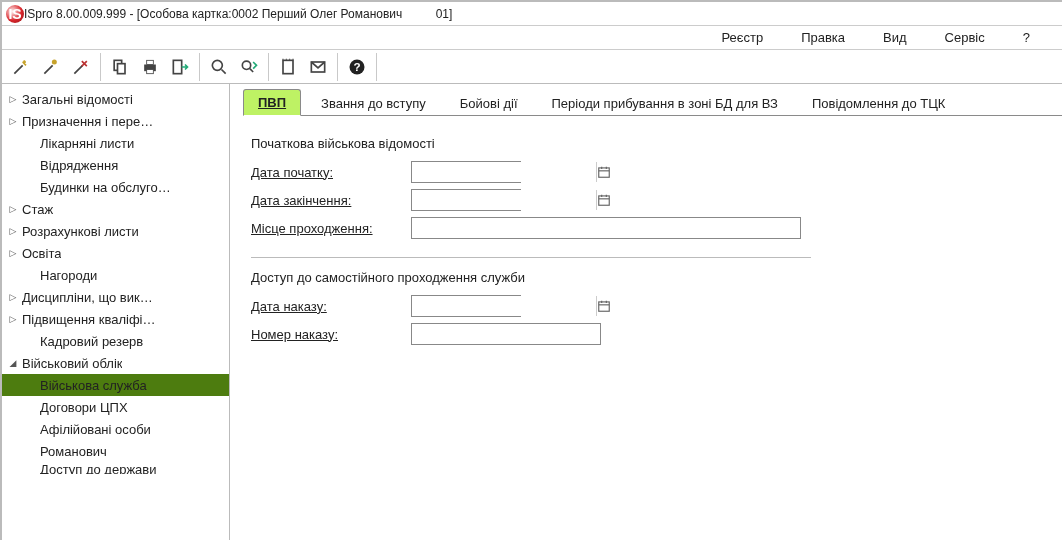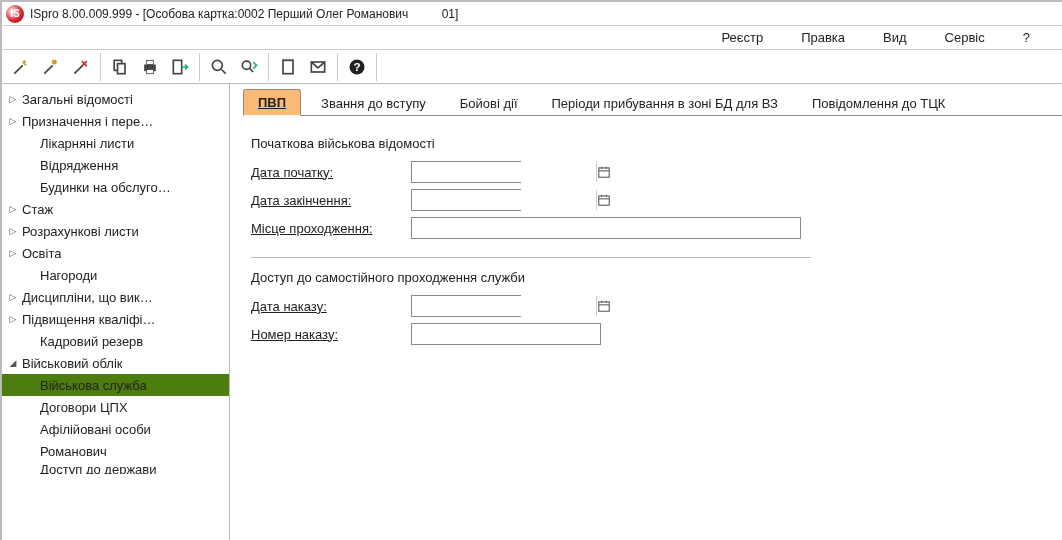--- a/index.html
+++ b/index.html
@@ -20,22 +20,21 @@
     padding: 0 4px;
     background: #fff;
     border-bottom: 1px solid #ccc;
     font-size: 12px;
   }
   .titlebar .logo {
     width: 18px; height: 18px;
     border-radius: 50%;
     background: radial-gradient(circle at 35% 35%, #fff2f2 0%, #d9262c 55%, #8e1418 100%);
     display: flex; align-items: center; justify-content: center;
-    color: #fff; font-size: 10px; font-weight: bold;
-    margin-right: 6px;
+    color: #fff; font-size: 14px; font-weight: bold;
     flex-shrink: 0;
   }
   .titlebar .title-text { white-space: pre; }
   
   .menubar {
     display: flex;
     height: 24px;
     align-items: stretch;
     padding: 0 8px;
     background: #fff;
@@ -123,21 +122,21 @@
     color: #222;
     cursor: pointer;
     position: relative;
     top: 1px;
     margin-right: 6px;
   }
   .tabs .tab.active {
     border: 1px solid #8a8a8a;
     border-bottom: 1px solid #fff;
     border-radius: 3px 3px 0 0;
-    background: #fdba74;
+    background: #bef264;
     font-weight: bold;
     text-decoration: underline;
   }
   
   .form {
     padding: 14px 16px;
   }
   .section-title {
     font-size: 13px;
     margin: 6px 0 10px 0;

